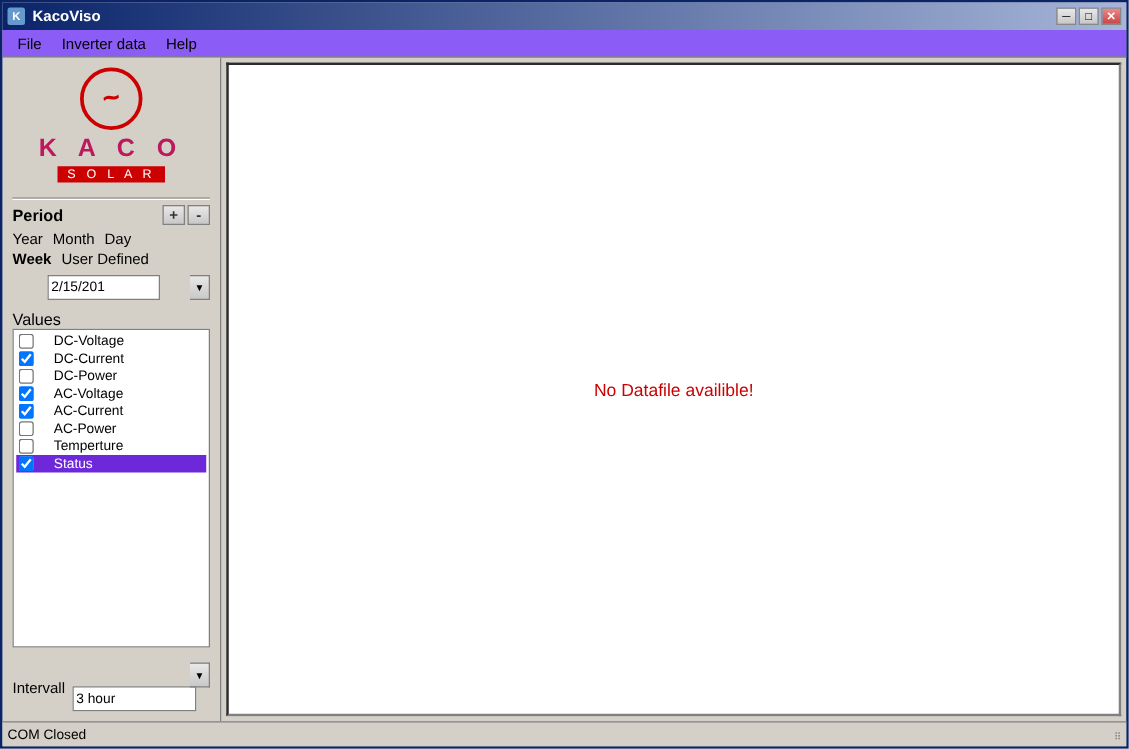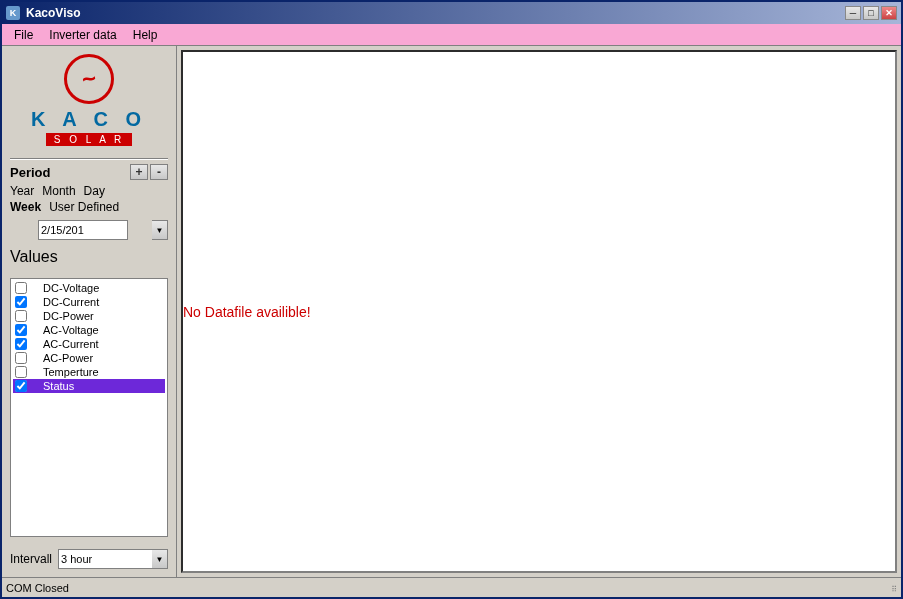--- a/index.html
+++ b/index.html
@@ -70,21 +70,21 @@
       color: #000;
     }
 
     .title-btn.close {
       background: linear-gradient(to bottom, #e88, #c44);
       color: white;
     }
 
     
     .menu-bar {
-      background: #f9a8d4;
+      background: #8b5cf6;
       height: 22px;
       display: flex;
       align-items: center;
       padding: 0 4px;
       border-bottom: 1px solid #808080;
       flex-shrink: 0;
     }
 
     .menu-item {
       padding: 2px 8px;
@@ -135,21 +135,21 @@
       color: #cc0000;
       font-size: 24px;
       font-weight: bold;
       transform: rotate(-10deg);
     }
 
     .logo-text {
       font-size: 20px;
       font-weight: bold;
       letter-spacing: 6px;
-      color: #0369a1;
+      color: #be185d;
     }
 
     .logo-solar-bar {
       background: #cc0000;
       color: white;
       font-size: 10px;
       letter-spacing: 3px;
       padding: 1px 8px;
       margin-top: 2px;
     }
@@ -243,22 +243,22 @@
       border-left: none;
       display: flex;
       align-items: center;
       justify-content: center;
       font-size: 8px;
       pointer-events: none;
     }
 
     
     .values-label {
-      font-size: 16px;
-      margin-bottom: 12px;
+      font-size: 13px;
+      margin-bottom: 0;
     }
 
     .values-list {
       border: 1px solid #808080;
       background: white;
       padding: 2px;
       margin-bottom: 8px;
       flex: 1;
     }
 
@@ -302,20 +302,21 @@
     }
 
     .interval-select {
       width: 99px;
       height: 20px;
       font-size: 11px;
       border: 1px solid #808080;
       background: white;
       padding: 0 2px;
       appearance: none;
+      margin-top: 19px;
       -webkit-appearance: none;
     }
 
     .interval-select-arrow {
       position: absolute;
       right: 0;
       top: 0;
       width: 16px;
       height: 20px;
       background: linear-gradient(to bottom, #e8e8e8, #c8c8c8);
@@ -328,20 +329,21 @@
       pointer-events: none;
     }
 
     
     .chart-area {
       flex: 1;
       background: white;
       border: 2px inset #808080;
       display: flex;
       align-items: center;
+      justify-content: center;
       margin: 4px;
     }
 
     .no-data-text {
       color: #cc0000;
       font-size: 14px;
     }
 
     
     .status-bar {

